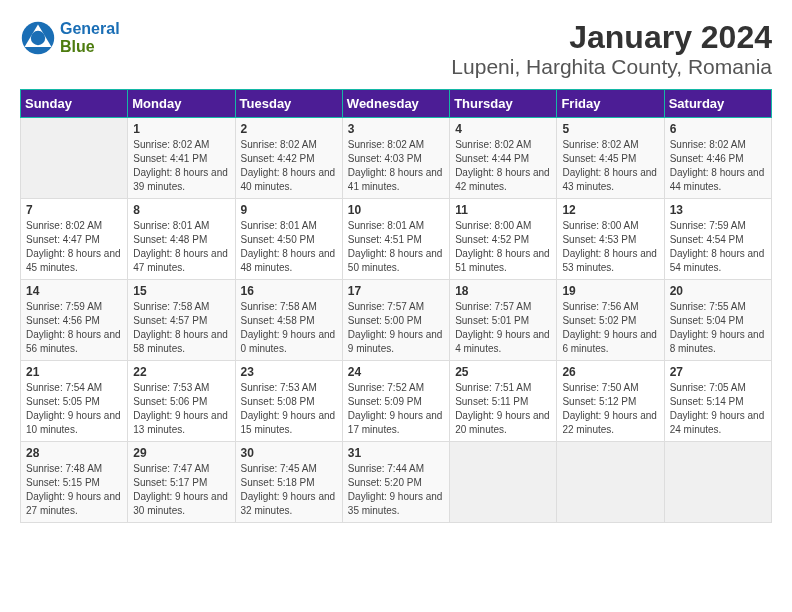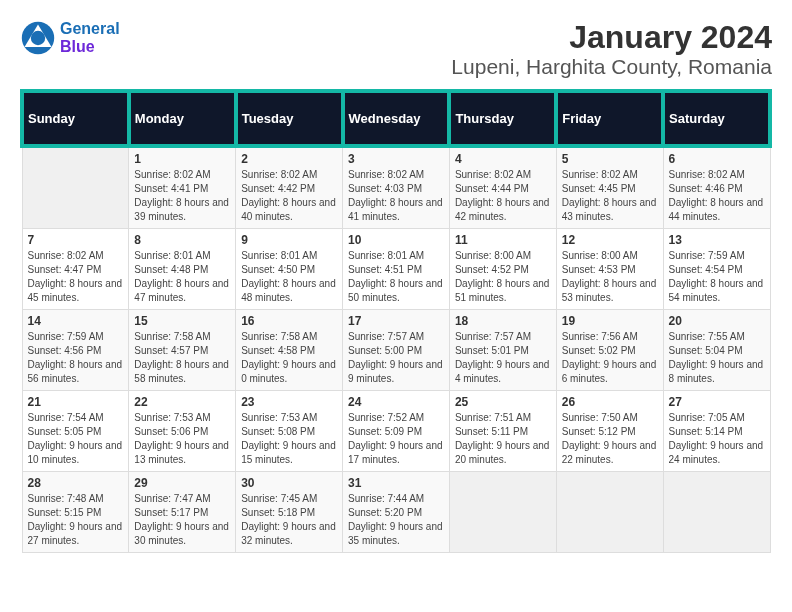--- a/index.html
+++ b/index.html
@@ -37,27 +37,27 @@
       font-size: 21px;
       font-weight: normal;
       color: #555;
     }
     table {
       width: 100%;
       border-collapse: collapse;
       font-size: 11px;
     }
     thead tr th {
-      background: #0f172a;
+      background: #4c1d95;
       color: #fff;
-      padding: 18px 4px;
+      padding: 6px 4px;
       text-align: left;
       font-size: 13px;
       font-weight: bold;
-      border: 4px solid #14b8a6;
+      border: 1px solid #14b8a6;
     }
     tbody tr td {
       border: 1px solid #ddd;
       padding: 4px 5px;
       vertical-align: top;
       width: calc(100% / 7);
       min-height: 70px;
       background: #fff;
     }
     tbody tr:nth-child(odd) td {
@@ -84,21 +84,21 @@
 
 <div class="header">
   <div class="logo">
     <svg class="logo-icon" viewBox="0 0 40 40">
       <circle cx="20" cy="20" r="18" fill="#1a6eb5"></circle>
       <polygon points="20,5 35,30 5,30" fill="white"></polygon>
       <circle cx="20" cy="20" r="8" fill="#1a6eb5"></circle>
     </svg>
     <div>
       <div style="font-size:16px;font-weight:bold;color:#1a6eb5;">General</div>
-      <div style="font-size:16px;font-weight:bold;color:#6d28d9;">Blue</div>
+      <div style="font-size:16px;font-weight:bold;color:#4d7c0f;">Blue</div>
     </div>
   </div>
   <div class="title-block">
     <h1>January 2024</h1>
     <h2>Lupeni, Harghita County, Romania</h2>
   </div>
 </div>
 
 <table>
   <thead>

